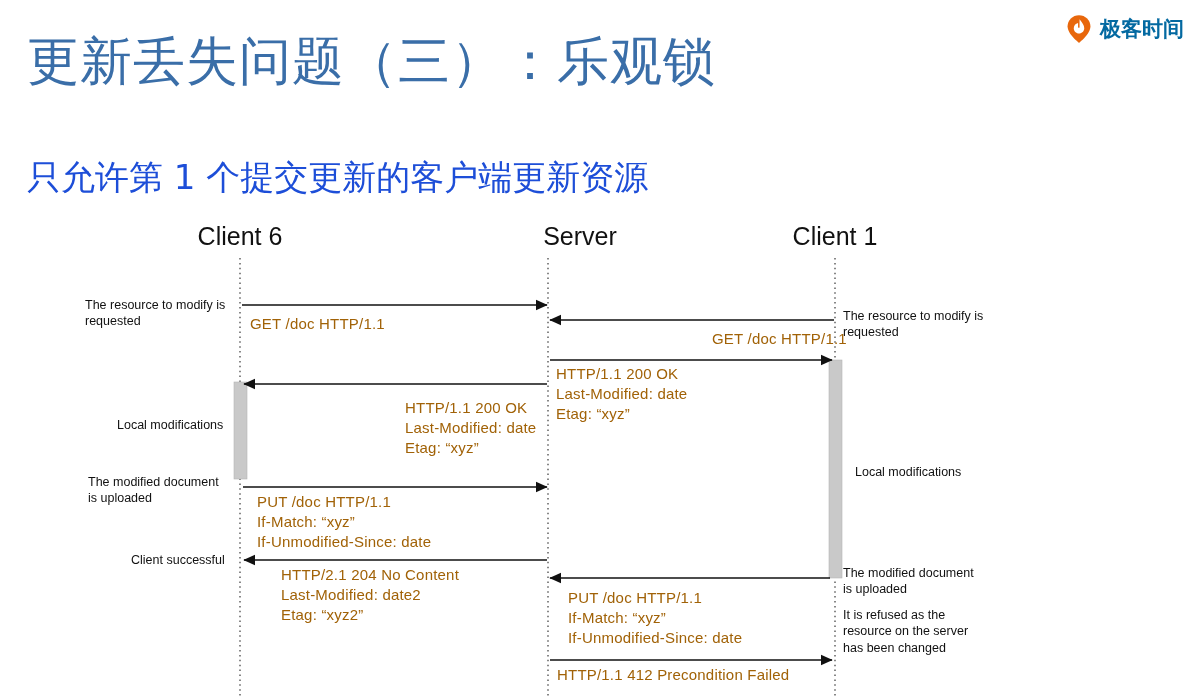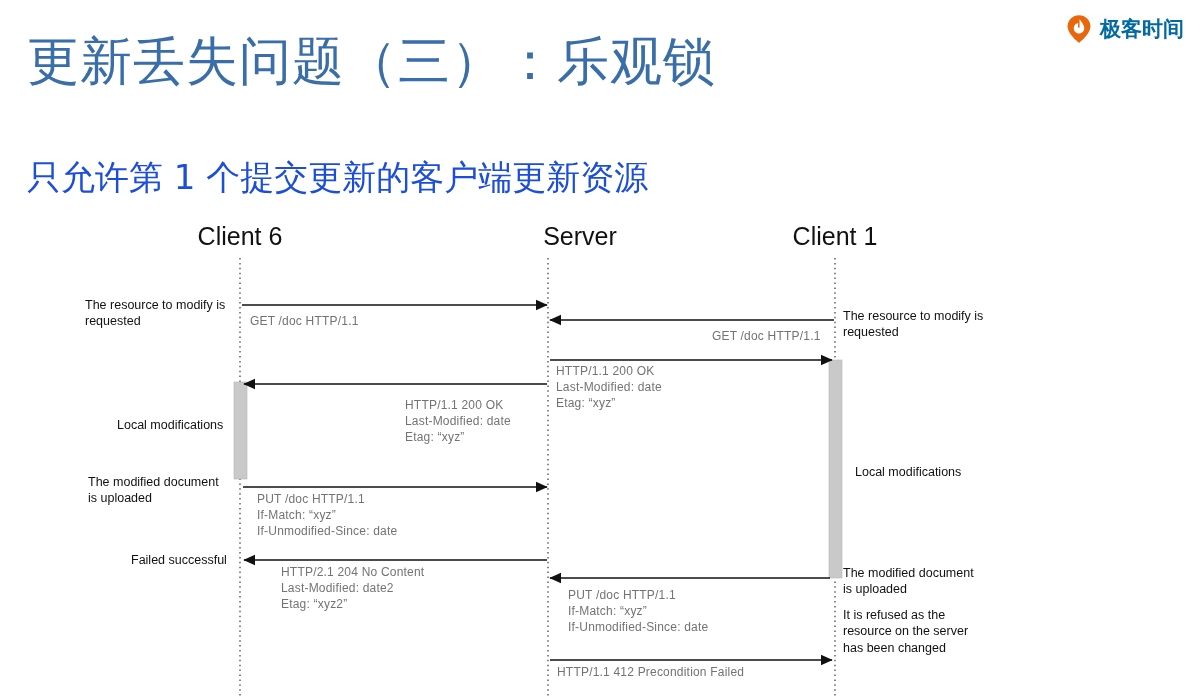--- a/index.html
+++ b/index.html
@@ -85,23 +85,23 @@
   .note {
     position: absolute;
     font-size: 12.5px;
     line-height: 1.3;
     color: #111111;
     white-space: pre-line;
     font-family: "Liberation Sans", "DejaVu Sans", sans-serif;
   }
   .msg {
     position: absolute;
-    font-size: 12px;
+    font-size: 15px;
     line-height: 1.32;
-    color: #737373;
+    color: #a16207;
     white-space: pre-line;
     font-family: "Liberation Sans", "DejaVu Sans", sans-serif;
     letter-spacing: 0.2px;
   }
 </style>
 </head>
 <body>
 
 <div id="slide">
 
@@ -166,21 +166,21 @@
 If-Unmodified-Since:  date</div>
       <div class="msg" style="left: 557px; top: 665px;">HTTP/1.1  412  Precondition  Failed</div>
       <div class="note" style="left: 85px; top: 297px;">The resource to modify is
 requested</div>
       <div class="note" style="left: 843px; top: 308px;">The resource to modify is
 requested</div>
       <div class="note" style="left: 117px; top: 417px;">Local modifications</div>
       <div class="note" style="left: 855px; top: 464px;">Local modifications</div>
       <div class="note" style="left: 88px; top: 474px;">The modified document
 is uploaded</div>
-      <div class="note" style="left: 131px; top: 552px;">Failed successful</div>
+      <div class="note" style="left: 131px; top: 552px;">Client successful</div>
       <div class="note" style="left: 843px; top: 565px;">The modified document
 is uploaded</div>
       <div class="note" style="left: 843px; top: 607px;">It is refused as the
 resource on the server
 has been changed</div>
     </div>
 
 </div>
 
 </body></html>

